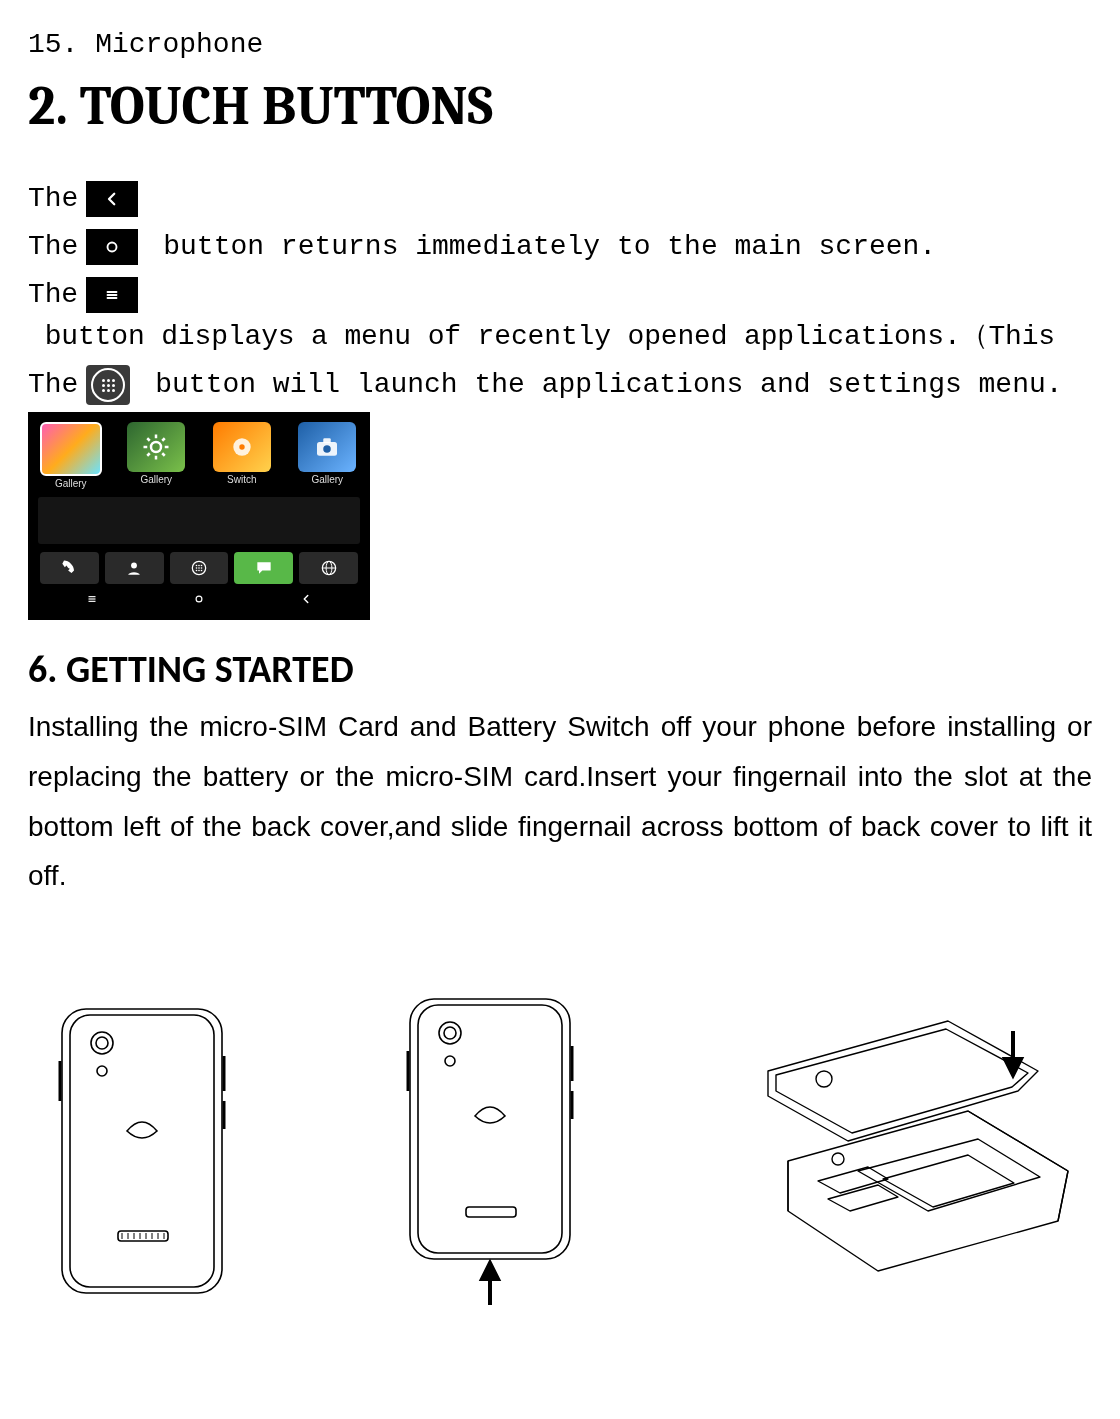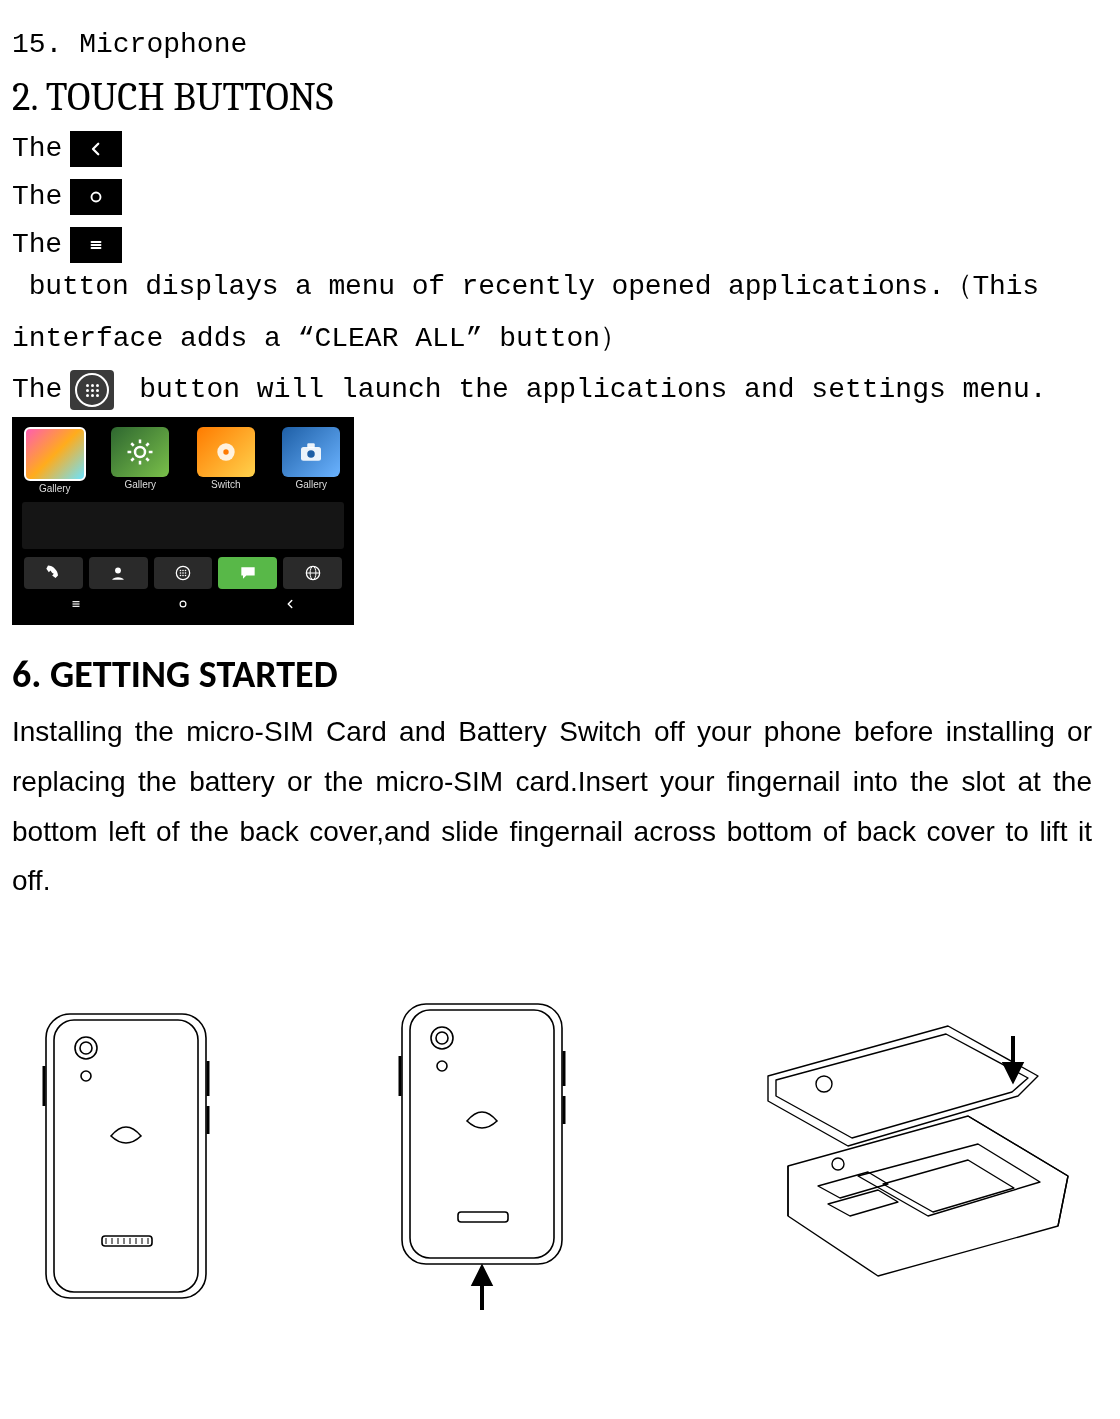--- a/index.html
+++ b/index.html
@@ -3,33 +3,33 @@
 <meta charset="utf-8">
 <style>
   html, body {
     margin: 0;
     padding: 0;
     background: #fff;
     color: #000;
     width: 1120px;
   }
   .page {
-    padding: 20px 28px 0 12px;
+    padding: 20px 28px 0 28px;
     box-sizing: border-box;
   }
   .mono {
     font-family: "Courier New", monospace;
     font-size: 28px;
     line-height: 1.75;
   }
   .serif-heading {
     font-family: Cambria, Georgia, "Times New Roman", serif;
-    font-weight: 400;
-    font-size: 39px;
-    margin: 6px 0 8px 0;
+    font-weight: 700;
+    font-size: 54px;
+    margin: 6px 0 40px 0;
   }
   .sans-heading {
     font-family: Calibri, Arial, sans-serif;
     font-weight: 700;
     font-size: 38px;
     margin: 26px 0 10px 0;
   }
   .sans-body {
     font-family: Arial, Helvetica, sans-serif;
     font-size: 28px;
@@ -172,34 +172,34 @@
     </span>
   </div>
 
   <div class="btn-line">
     <span class="txt">The</span>
     <span class="iconbtn">
       <svg viewBox="0 0 24 24">
           <circle cx="12" cy="12" r="6" stroke="#fff" stroke-width="2.5" fill="none"></circle>
         </svg>
     </span>
+    <span class="txt"> button returns immediately to the main screen.</span>
   </div>
 
   <div class="btn-line justify">
     <span class="txt">The</span>
     <span class="iconbtn">
       <svg viewBox="0 0 24 24">
         <line x1="6" y1="8" x2="18" y2="8" stroke="#fff" stroke-width="2.5" stroke-linecap="round"></line>
         <line x1="6" y1="12" x2="18" y2="12" stroke="#fff" stroke-width="2.5" stroke-linecap="round"></line>
         <line x1="6" y1="16" x2="18" y2="16" stroke="#fff" stroke-width="2.5" stroke-linecap="round"></line>
       </svg>
     </span>
     <span class="txt"> button displays a menu of recently opened applications.（This</span>
   </div>
-  <div class="mono">interface adds a “CLEAR ALL” button）</div>
 
   <div class="btn-line">
     <span class="txt">The</span>
     <span class="appsbtn">
       <span class="circle">
           <span class="dots">
         <span></span>
             <span></span>
             <span></span>
         <span></span>

